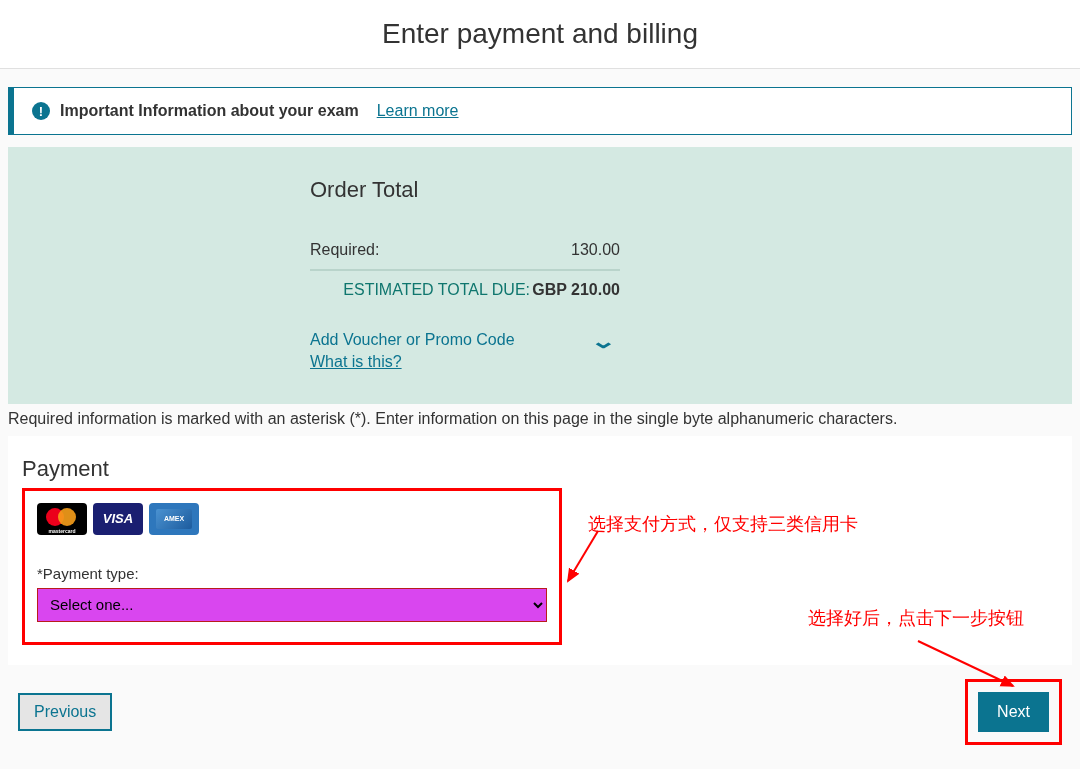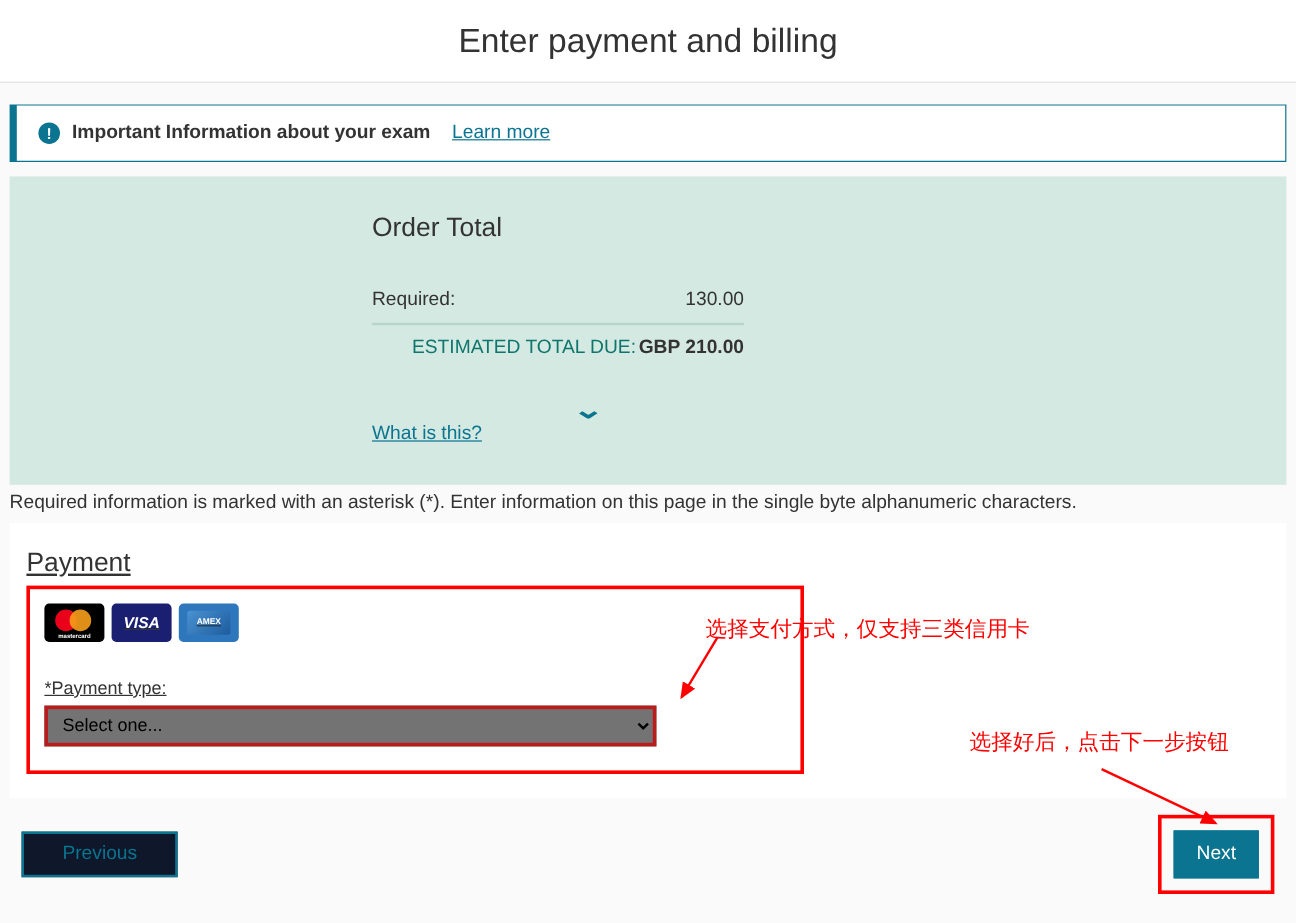--- a/index.html
+++ b/index.html
@@ -89,31 +89,30 @@
     }
     .required-note {
       font-size: 16px;
       color: #333;
       margin: 4px 0 8px 0;
     }
     .payment-panel {
       background: #fff;
       padding: 20px 14px 20px 14px;
       position: relative;
-      text-decoration: underline;
     }
     .payment-title {
       font-size: 22px;
       font-weight: 400;
       margin-bottom: 6px;
     }
     .red-box-payment {
       border: 3px solid #ff0000;
       padding: 12px 12px 20px 12px;
-      width: 648px;
+      width: 540px;
     }
     .cards { display: flex; gap: 6px; margin-bottom: 30px; }
     .card-badge {
       width: 50px; height: 32px;
       border-radius: 4px;
       display: inline-flex;
       align-items: center; justify-content: center;
       font-size: 10px; font-weight: bold; color: #fff;
       position: relative;
     }
@@ -129,22 +128,22 @@
       border-radius: 2px;
       font-size: 7px;
       display:flex; align-items:center; justify-content:center;
     }
     .field-label { font-size: 15px; margin-bottom: 6px; display:block;}
     .select-wrap select {
       width: 510px;
       height: 34px;
       padding: 4px 8px;
       font-size: 15px;
-      border: 3px solid #b91c1c;
-      background: #737373;
+      border: 1px solid #b91c1c;
+      background: #d946ef;
     }
     .annotation1 {
       position: absolute;
       left: 580px; top: 76px;
       color: #ff0000;
       font-size: 18px;
     }
     .arrow1 {
       position: absolute;
       left: 555px; top: 90px;
@@ -160,23 +159,23 @@
       left: 900px; top: 200px;
     }
     .nav-buttons {
       display: flex;
       justify-content: space-between;
       padding: 14px 10px;
       align-items: center;
     }
     .btn-prev {
       border: 2px solid #0b7490;
-      background: #0f172a;
+      background: #e5e5e5;
       color: #0b7490;
-      padding: 8px 32px;
+      padding: 8px 14px;
       font-size: 16px;
       cursor: pointer;
     }
     .btn-next {
       background: #0b7490;
       border: 1px solid #0b7490;
       color: #fff;
       padding: 10px 18px;
       font-size: 16px;
       cursor: pointer;
@@ -213,21 +212,21 @@
 
       <div class="order-divider"></div>
 
       <div class="order-row order-total">
         <span class="lbl">ESTIMATED TOTAL DUE:</span>
         <span class="val">GBP 210.00</span>
       </div>
 
       <div class="promo-row">
         <div class="promo-links">
-          <br>
+          <a href="#">Add Voucher or Promo Code</a><br>
           <a href="#" class="what">What is this?</a>
         </div>
         <span class="chevron">⌄</span>
       </div>
     </div>
   </div>
 
   <div class="required-note">Required information is marked with an asterisk (*). Enter information on this page in the single byte alphanumeric characters.</div>
 
   <div class="payment-panel">

